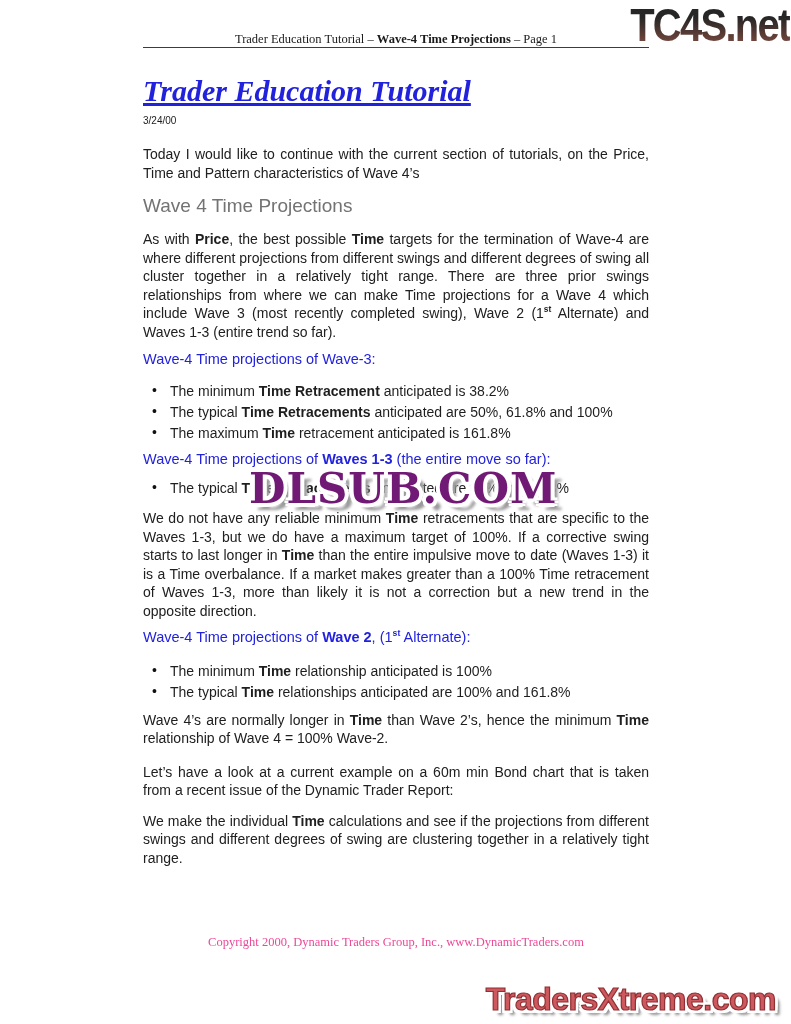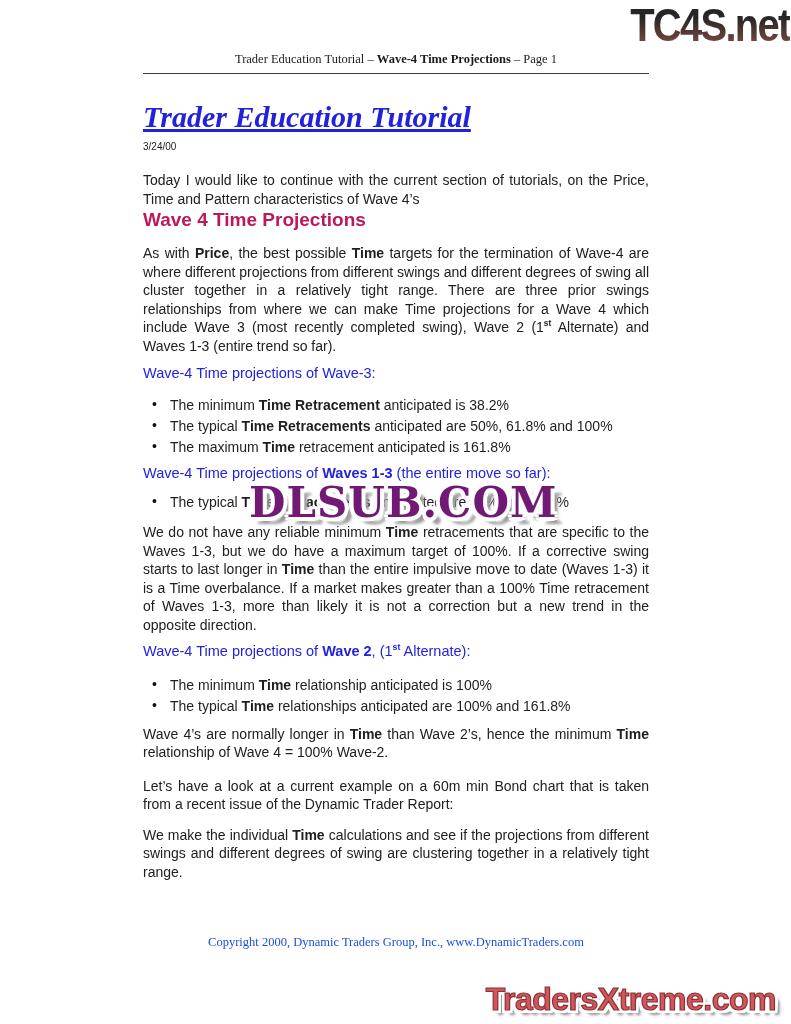--- a/index.html
+++ b/index.html
@@ -1,27 +1,27 @@
 <!DOCTYPE html>
 <html><head>
 <meta charset="utf-8">
 <style>
   html,body{margin:0;padding:0;}
   body{width:791px;height:1024px;background:#ffffff;position:relative;overflow:hidden;
        font-family:"Liberation Sans",sans-serif;color:#1e1e1e;}
   .content-col{position:absolute;left:143px;top:0;width:506px;}
   
-  .pageheader{margin-top:52px;text-align:center;font-family:"Liberation Serif",serif;
-              font-size:12.5px;color:#1a1a1a;padding-bottom:6px;border-bottom:1.6px solid #3c3c3c;}
+  .pageheader{margin-top:32px;text-align:center;font-family:"Liberation Serif",serif;
+              font-size:12.5px;color:#1a1a1a;padding-bottom:0;border-bottom:1.6px solid #3c3c3c;}
   
   #doc-flow .title{margin-top:26px;font-family:"Liberation Serif",serif;font-weight:bold;
                    font-style:italic;font-size:30px;line-height:34px;color:#2222DD;text-decoration:underline;}
   #doc-flow .date{margin-top:5px;font-size:10px;line-height:16px;color:#1b1b1b;}
   #doc-flow .para{margin-top:12px;font-size:14px;line-height:18.5px;text-align:justify;color:#202020;}
-  #doc-flow .h2{font-size:19px;line-height:24px;font-weight:bold;color:#be185d;}
+  #doc-flow .h2{margin-top:12px;font-size:19px;line-height:24px;font-weight:normal;color:#737373;}
   #doc-flow .sub{margin-top:8px;font-size:14.5px;line-height:18px;color:#2222DD;}
   #doc-flow .bullets{margin-top:14px;font-size:14px;}
   .bullet-item{position:relative;padding-left:27px;line-height:18.5px;margin-bottom:2.5px;}
   .bullet-item::before{content:"•";position:absolute;left:9px;top:-1px;font-size:14px;color:#111;}
   
   #doc-flow > :nth-child(3){margin-top:16px;}
   #doc-flow > :nth-child(6){margin-top:9px;}
   #doc-flow > :nth-child(7){margin-top:14px;}
   #doc-flow > :nth-child(8){margin-top:7px;}
   #doc-flow > :nth-child(9){margin-top:11px;}
@@ -48,21 +48,21 @@
                         7px 7px 3px #9a9a9a;}
   
   .wm-bottom{position:absolute;right:15px;top:981px;white-space:nowrap;
              font-family:"Liberation Sans",sans-serif;font-weight:bold;font-size:32px;
              letter-spacing:-0.5px;color:#CD585E;-webkit-text-stroke:1.2px #8E2F33;
              text-shadow:-3px -3px 0 #fff,3px -3px 0 #fff,-3px 3px 0 #fff,3px 3px 0 #fff,
                          0 -3px 0 #fff,0 3px 0 #fff,-3px 0 0 #fff,3px 0 0 #fff,
                          5px 5px 3px #8a8a8a;}
   
   .footer{position:absolute;left:143px;top:935px;width:506px;text-align:center;
-          font-family:"Liberation Serif",serif;font-size:12.5px;color:#1d4ed8;}
+          font-family:"Liberation Serif",serif;font-size:12.5px;color:#ec4899;}
 </style>
 </head>
 <body>
 
 <div class="site-logo">TC4S.net</div>
 
 <div class="content-col">
   <div class="pageheader"><span>Trader Education Tutorial – </span><span class="b">Wave-4 Time Projections</span><span> – Page 1</span></div>
   <div id="doc-flow">
       <div class="title"><span>Trader Education Tutorial</span></div>

